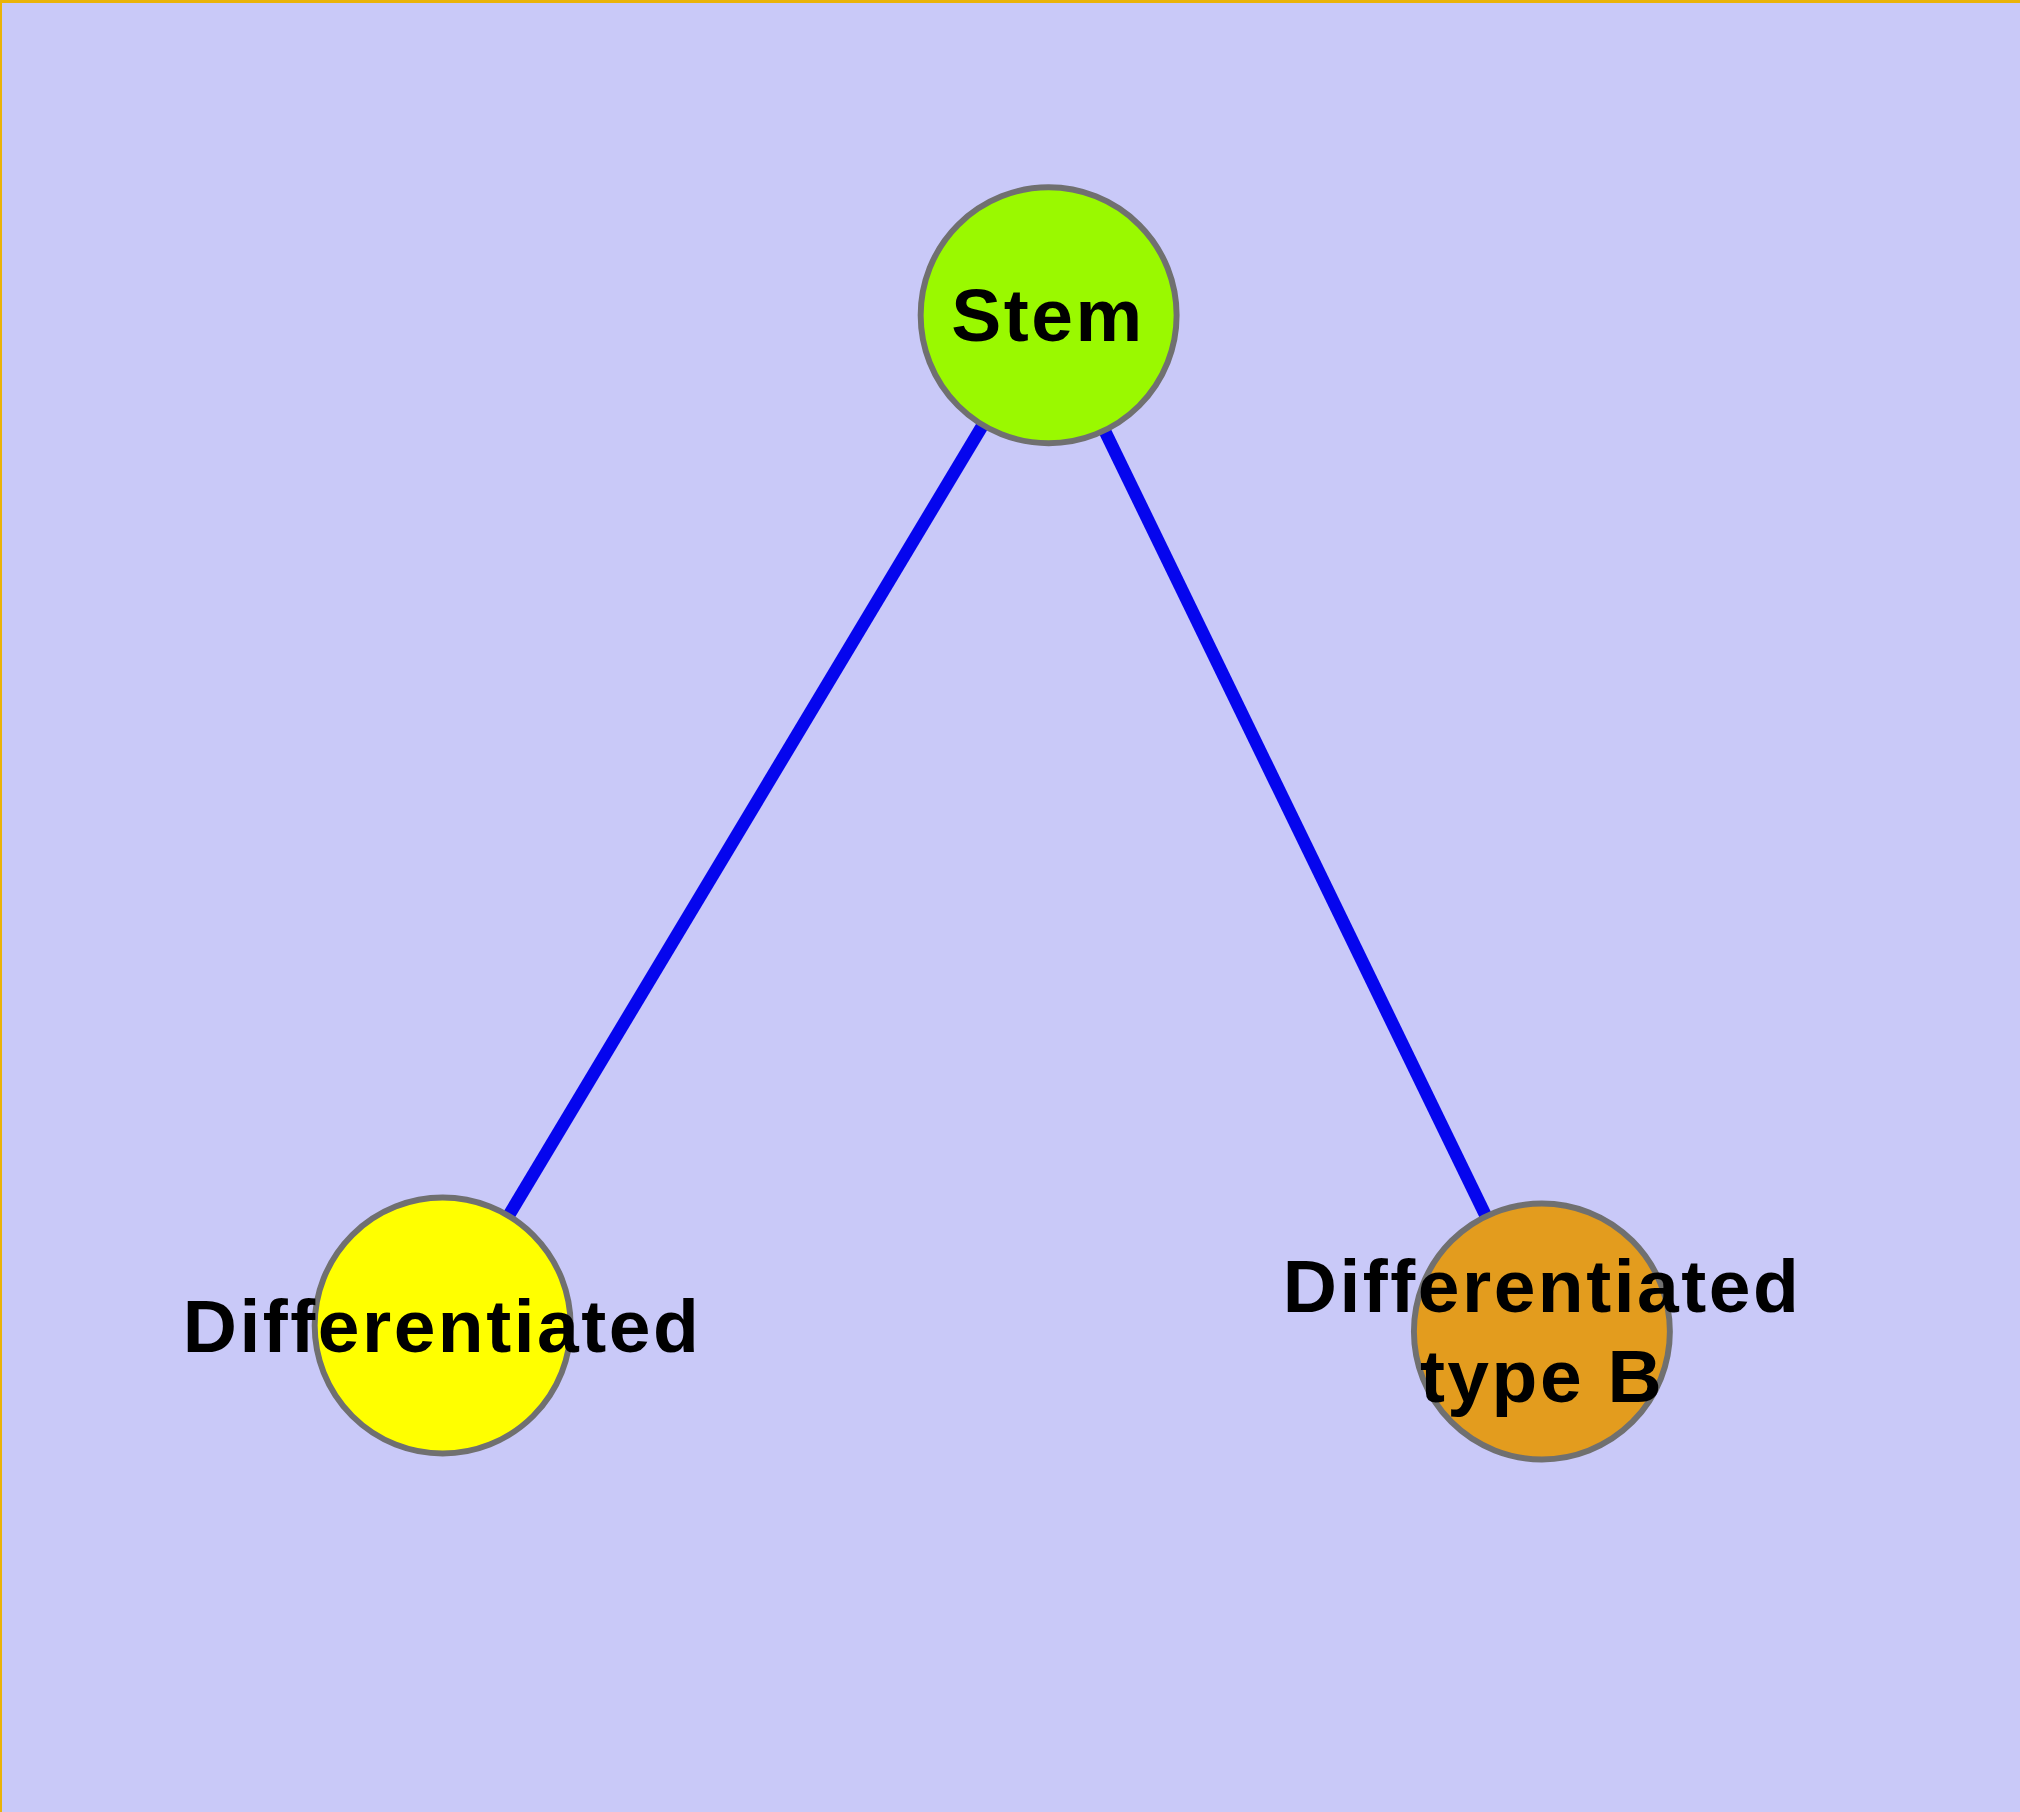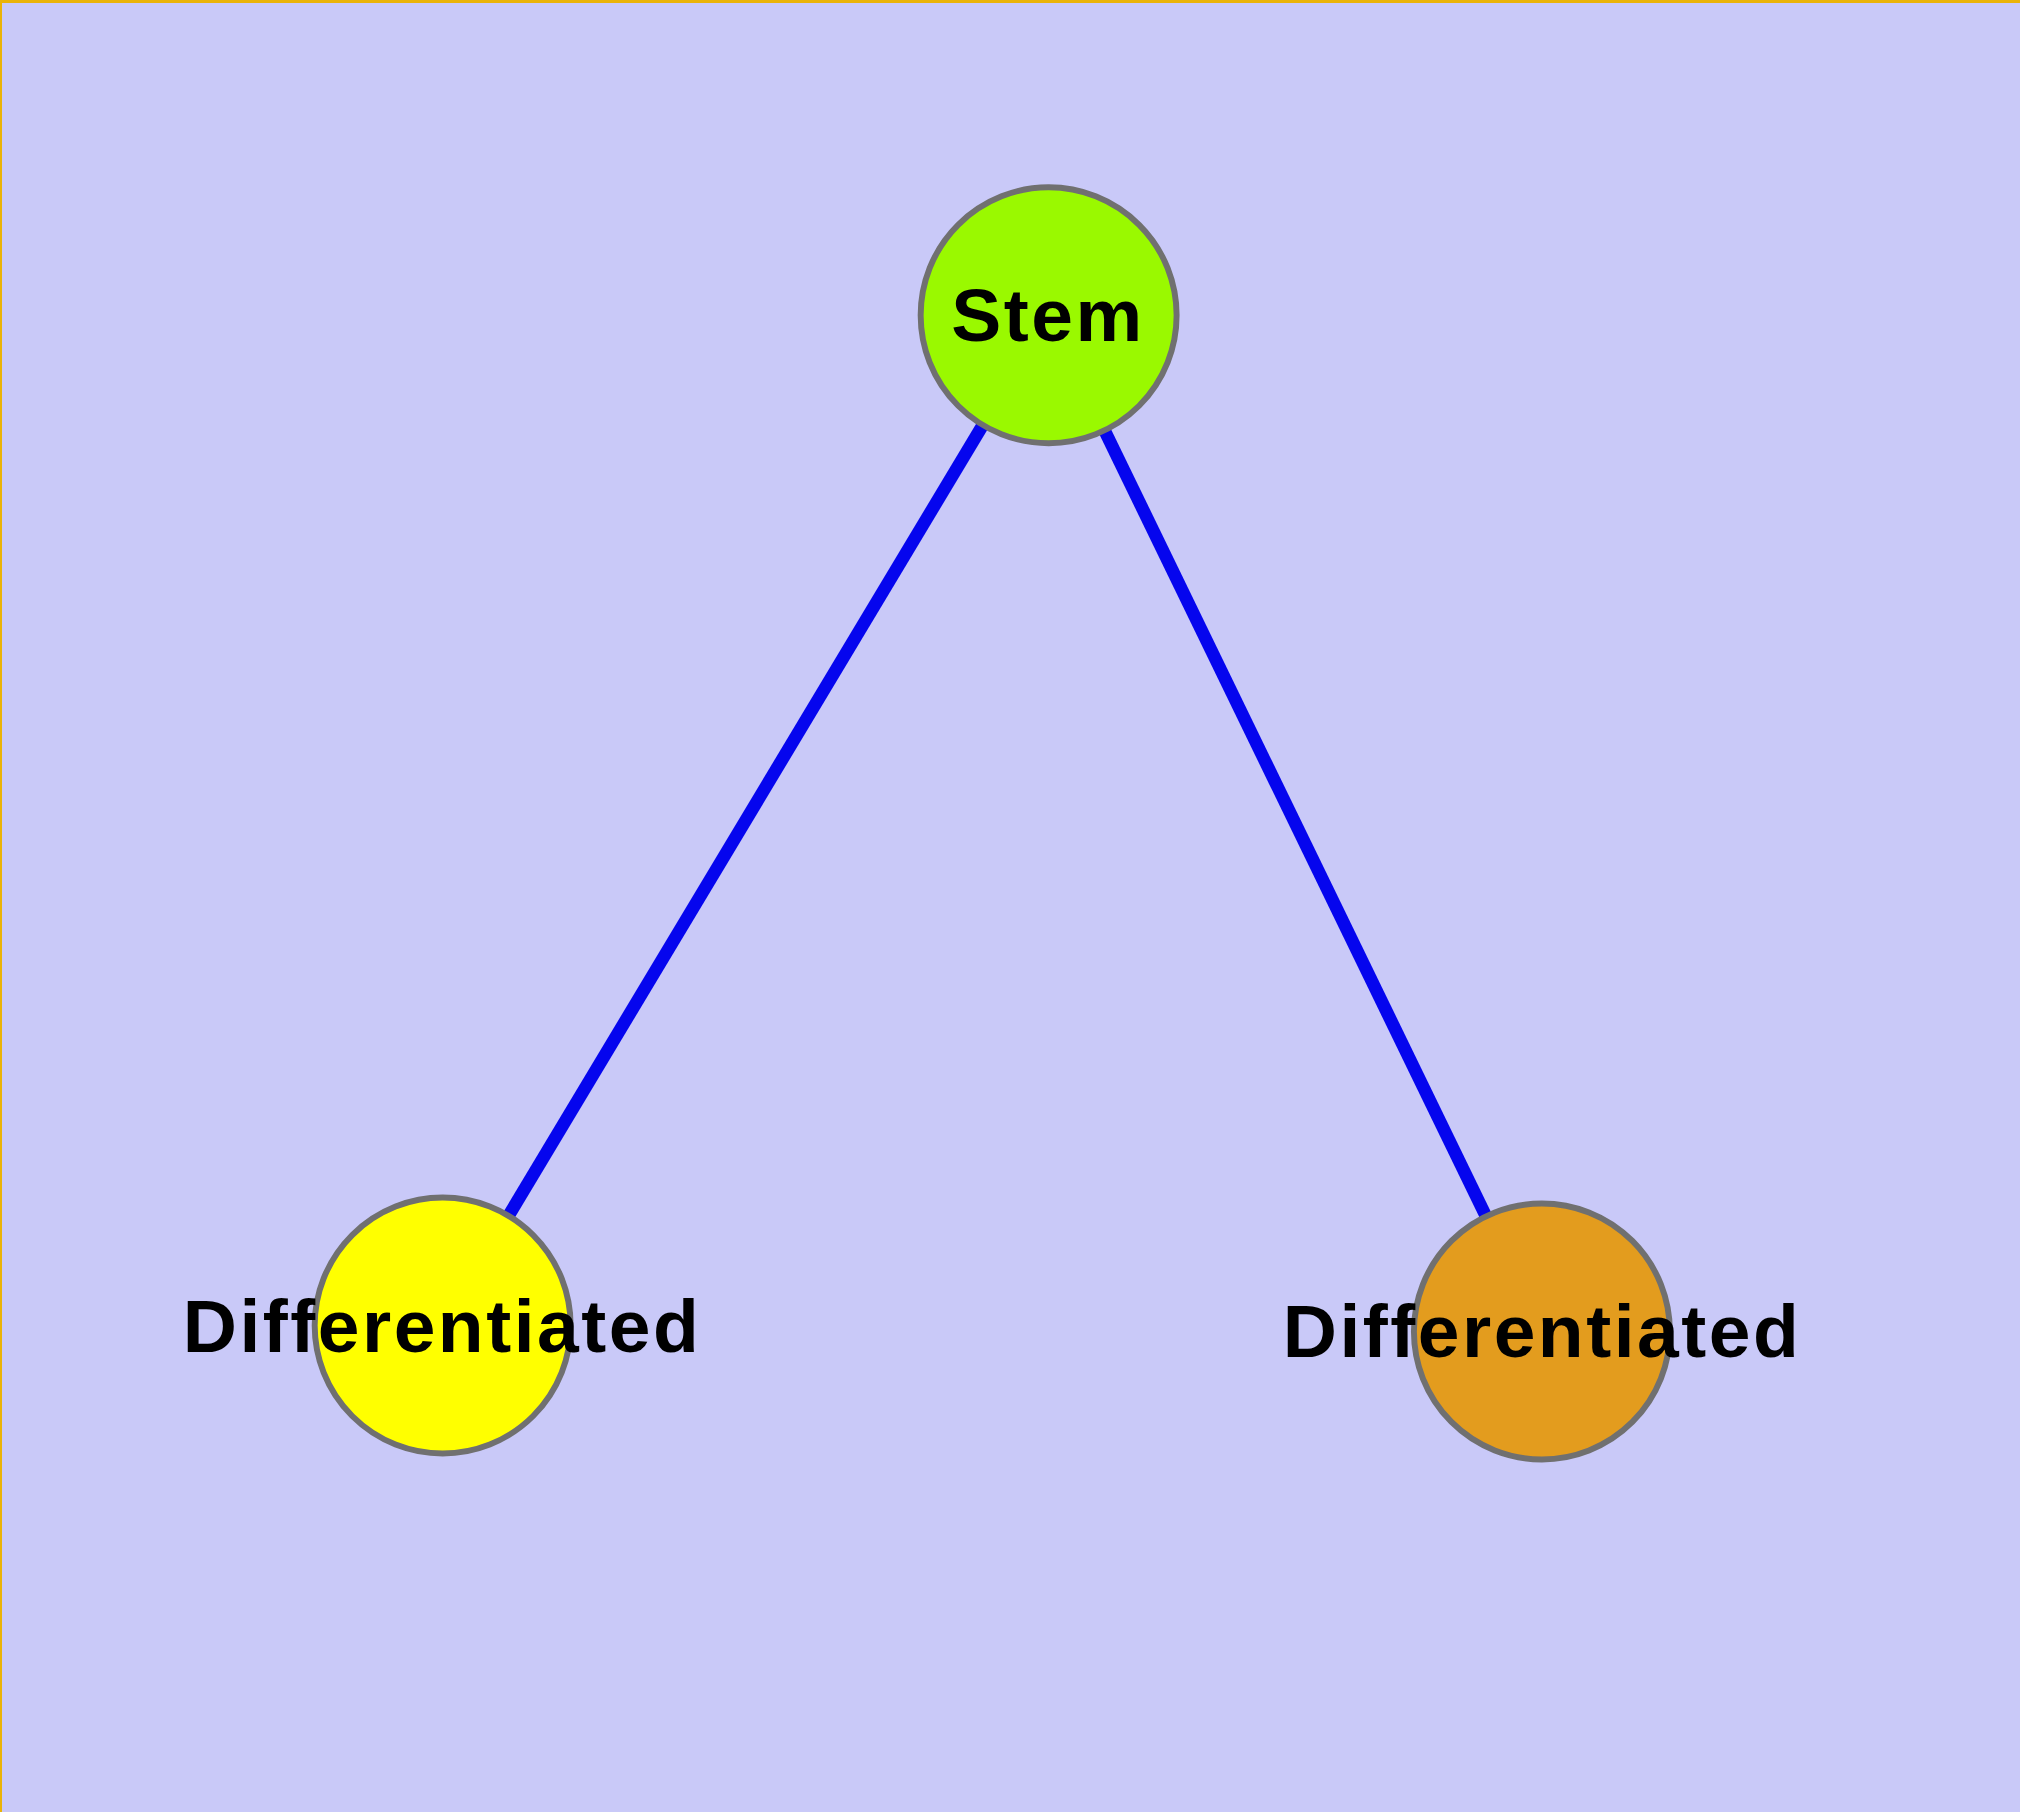--- a/index.html
+++ b/index.html
@@ -63,15 +63,16 @@
   <div class="node-label" style="left: 1048px; top: 315px; color: rgb(0, 0, 0);">
     <div>Stem</div>
   </div>
 
   <div class="node-label" style="left: 442px; top: 1326px; color: rgb(0, 0, 0);">
     <div>Differentiated</div>
   </div>
 
   <div class="node-label" style="left: 1542px; top: 1331px; color: rgb(0, 0, 0);">
     <div>Differentiated</div>
+    <div>type B</div>
   </div>
 </div>
 
 
 </body></html>

